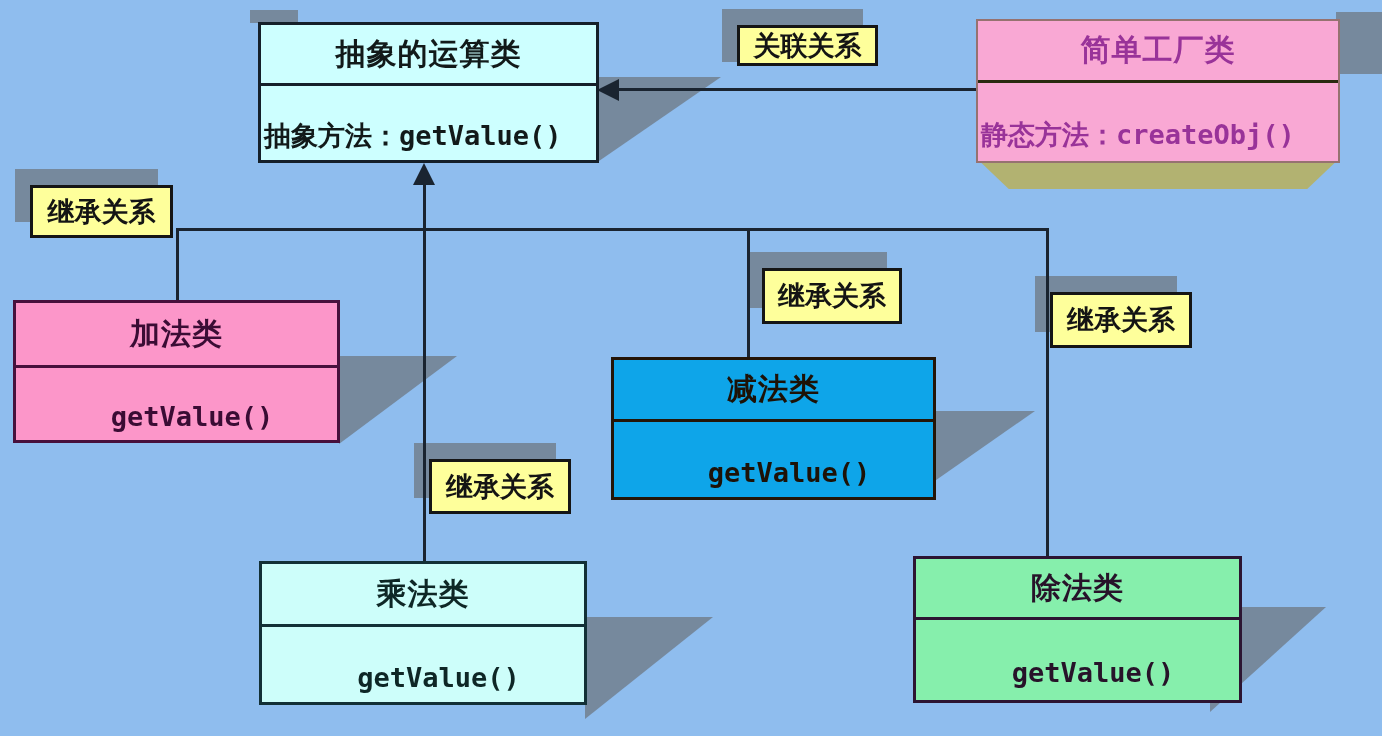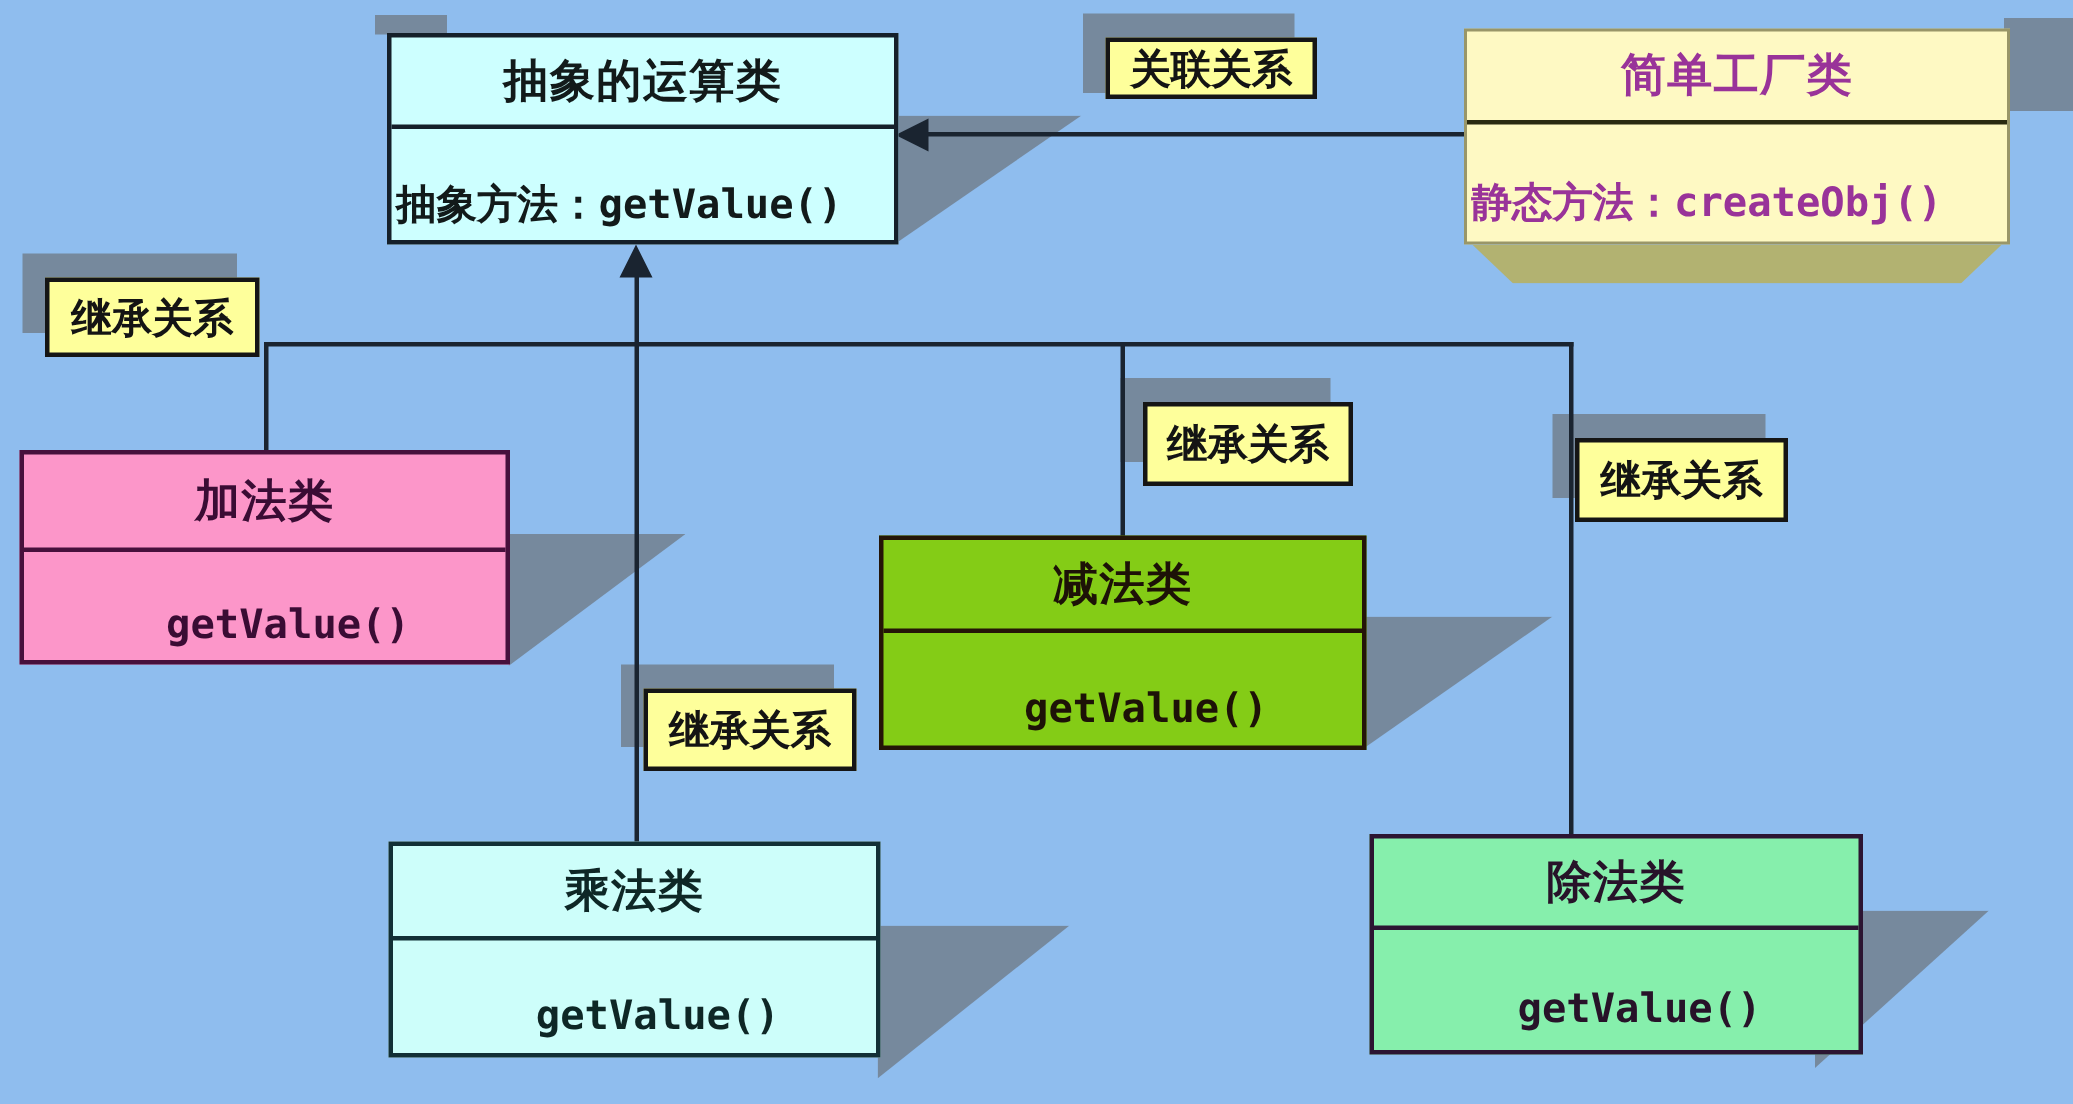--- a/index.html
+++ b/index.html
@@ -109,33 +109,33 @@
   <div class="arrow ar-up"></div>
   <div class="line ln-drop-sub"></div>
   <div class="line ln-drop-div"></div>
 
   <div class="uml c-abstract" style="background-color: rgb(205, 255, 255); color: rgb(18, 26, 26);">
     <div class="t">抽象的运算类</div>
     <div class="b lft">抽象方法：getValue()</div>
   </div>
 
   <div class="factory-wrap">
-    <div class="uml c-factory" style="background-color: #fef9c3; color: rgb(153, 51, 153);">
+    <div class="uml c-factory" style="background-color: #f9a8d4; color: rgb(153, 51, 153);">
       <div class="t">简单工厂类</div>
       <div class="b lft">静态方法：createObj()</div>
     </div>
     <div class="factory-bevel"></div>
   </div>
 
   <div class="uml c-add" style="background-color: rgb(252, 150, 201); color: rgb(58, 12, 52);">
     <div class="t">加法类</div>
     <div class="b">getValue()</div>
   </div>
 
-  <div class="uml c-sub" style="background-color: #84cc16; color: rgb(29, 18, 7);">
+  <div class="uml c-sub" style="background-color: #0ea5e9; color: rgb(29, 18, 7); margin-left: 25px;">
     <div class="t">减法类</div>
     <div class="b">getValue()</div>
   </div>
 
   <div class="uml c-mul" style="background-color: rgb(205, 254, 250); color: rgb(14, 39, 38);">
     <div class="t">乘法类</div>
     <div class="b">getValue()</div>
   </div>
 
   <div class="uml c-div" style="background-color: #86efac; color: rgb(39, 19, 41); margin-left: 30px;">

